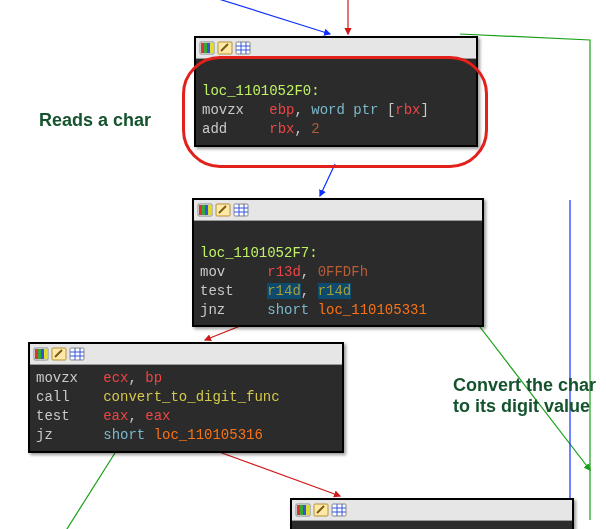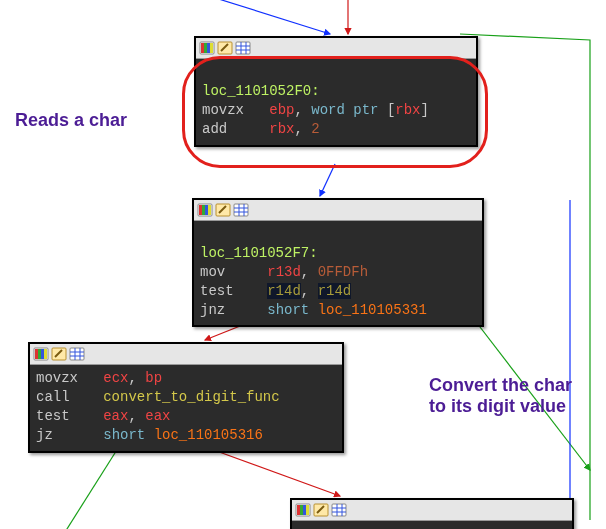--- a/index.html
+++ b/index.html
@@ -32,31 +32,32 @@
   .node-body {
     padding: 4px 6px 6px 6px;
     line-height: 1.35;
     white-space: pre;
   }
   .lbl { color: #bef264; }
   .mn  { color: #c9c9c9; text-align: center; }
   .reg { color: #ef4444; }
   .kw  { color: #7ab8cc; }
   .num { color: #b85c38; }
-  .hl  { color: #a89c3a; background: #0f172a; }
+  .hl  { color: #a89c3a; background: #0c4a6e; }
   .fn  { color: #d4c84a; }
   .ref { color: #f97316; }
   .pn  { color: #c9c9c9; }
 
   .annotation {
     position: absolute;
-    color: #4c1d95;
+    color: #14532d;
     font-family: Arial, Helvetica, sans-serif;
     font-weight: bold;
     font-size: 18px;
+    margin-left: 24px;
   }
 
   svg.edges {
     position: absolute;
     left: 0; top: 0;
     width: 606px; height: 529px;
     pointer-events: none;
   }
   .edge { fill: none; stroke-width: 1.2; }
   .arrow { stroke-width: 0; }

